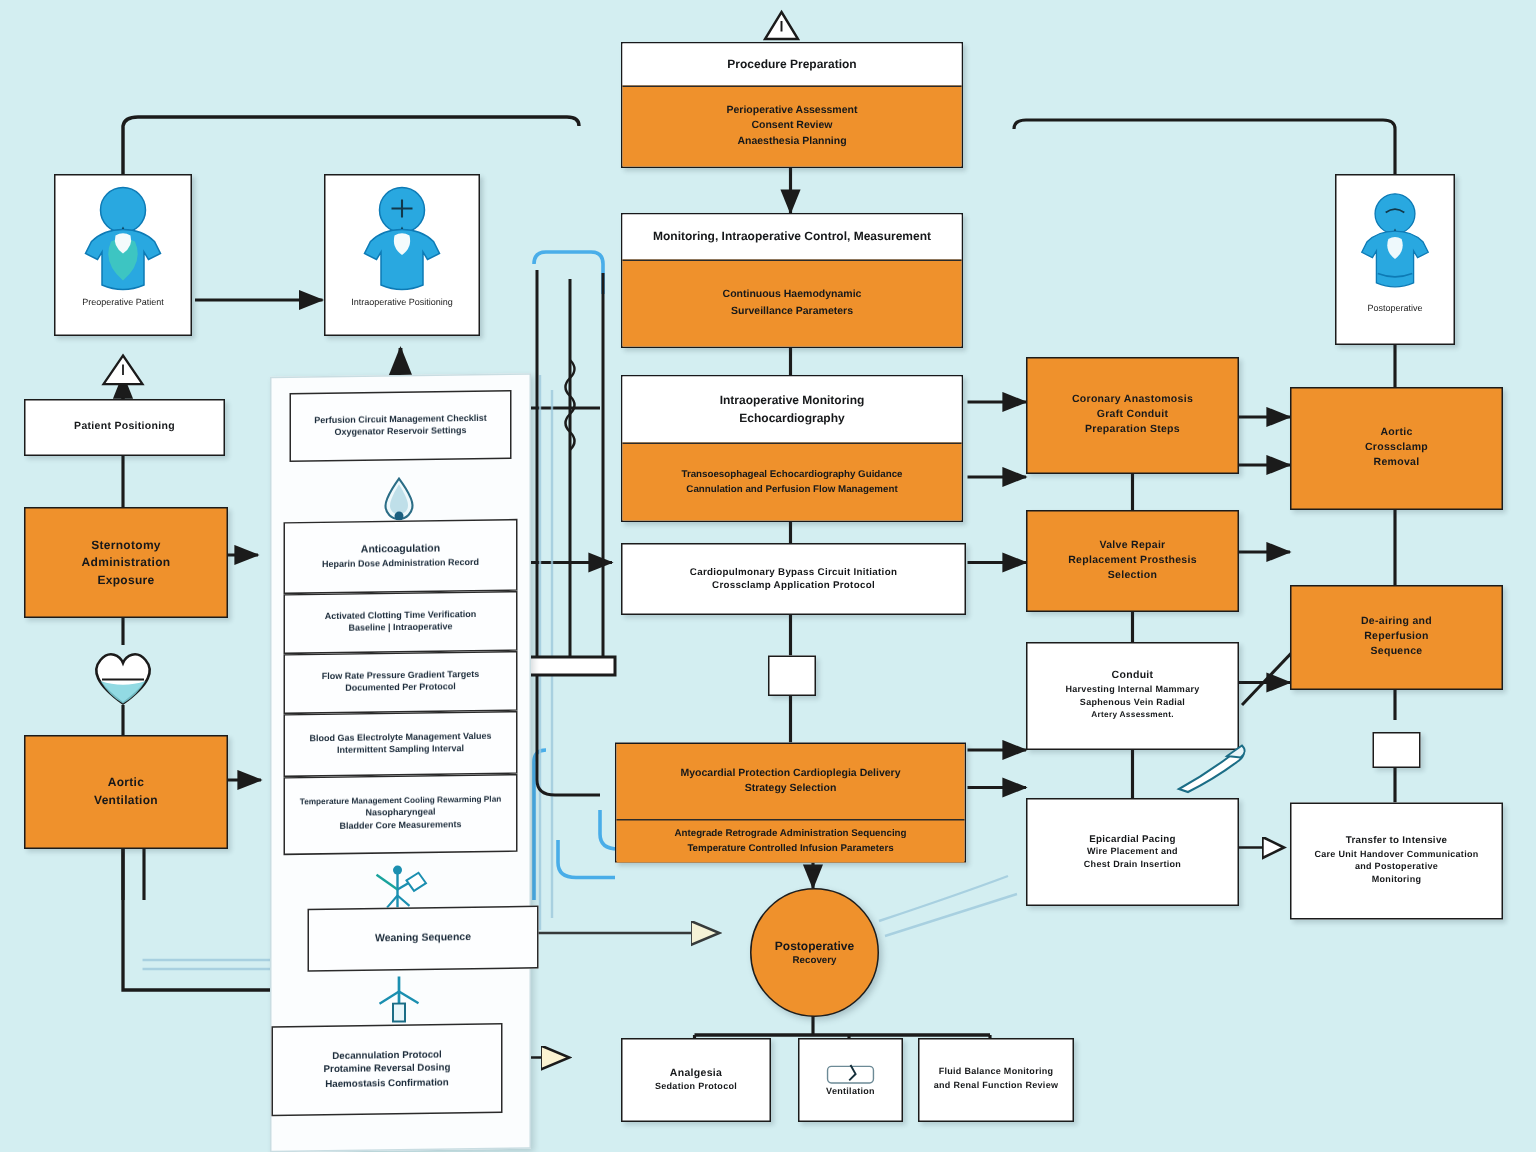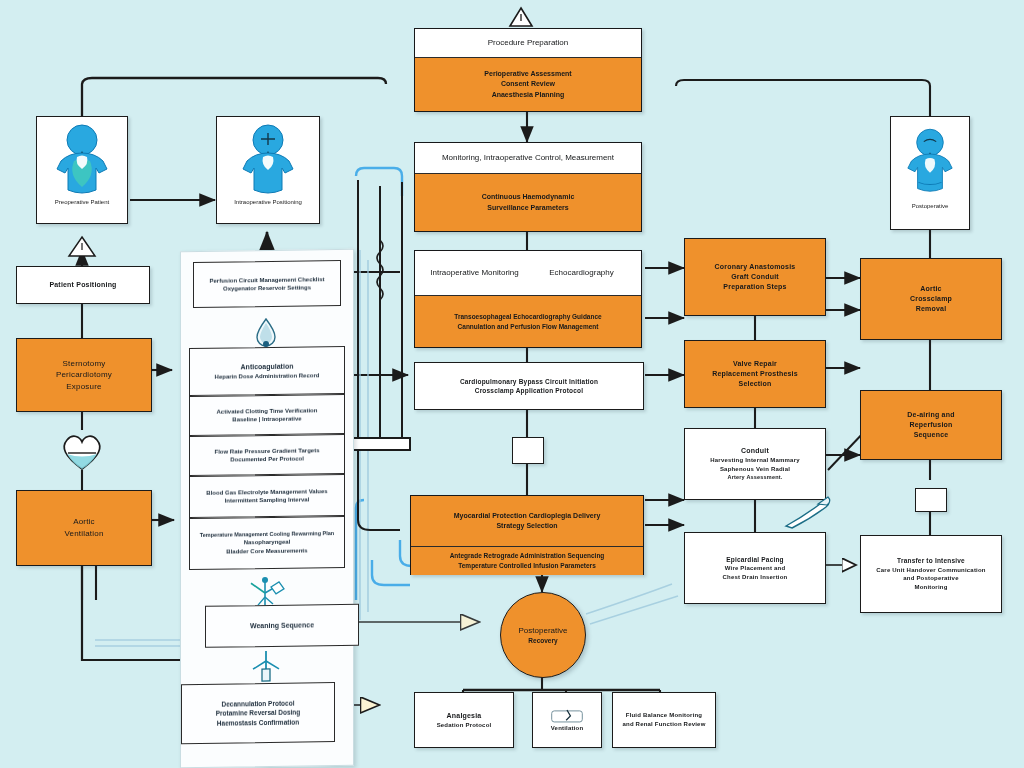--- a/index.html
+++ b/index.html
@@ -88,21 +88,21 @@
 
   
   #hub-circle{
     position:absolute;left:500px;top:592px;width:84px;height:84px;
     border-radius:50%;
     background:#ef912c;border:1.6px solid #1d1d1d;
     box-shadow:2px 2px 4px rgba(40,60,70,.25);
     display:flex;flex-direction:column;align-items:center;justify-content:center;text-align:center;
   }
   #hub-circle .ln{display:block;color:#17181a;line-height:1.4;white-space:nowrap;filter:blur(.45px);}
-  .t8{font-size:8px;font-weight:400;}
+  .t8{font-size:8px;font-weight:700;}
   .t7{font-size:7px;font-weight:700;}
   .t65{font-size:6.5px;font-weight:700;}
   .t6{font-size:6px;font-weight:600;}
   .t55{font-size:5.5px;font-weight:600;}
 </style>
 </head>
 <body style="background: rgb(211, 238, 241);">
 
 <div id="canvas">
 
@@ -236,21 +236,21 @@
     <div class="hdr" style="height:26px;">
       <span class="ln t8">Monitoring, Intraoperative Control, Measurement</span>
     </div>
     <div class="bdy">
       <span class="ln t7">Continuous Haemodynamic</span>
       <span class="ln t7">Surveillance Parameters</span>
     </div>
   </div>
 
   <div class="card" style="left:414px;top:250px;width:228px;height:98px;">
-    <div class="hdr" style="height:40px;flex-direction:row;">
+    <div class="hdr" style="height:40px;flex-direction:column;">
       <span class="ln t8">Intraoperative Monitoring</span>
       <span class="ln t8">Echocardiography</span>
     </div>
     <div class="bdy">
       <span class="ln t65">Transoesophageal Echocardiography Guidance</span>
       <span class="ln t65">Cannulation and Perfusion Flow Management</span>
     </div>
   </div>
 
   <div class="box" style="position:absolute;left:414px;top:362px;width:228px;height:38px;">
@@ -297,21 +297,21 @@
     <path d="M16,3 L29,22 L3,22 Z" fill="#ffffff" stroke="#1b1b1b" stroke-width="1.5"></path>
     <path d="M16,9 L16,16" stroke="#1b1b1b" stroke-width="1.2"></path>
   </svg>
 
   <div class="box" style="position:absolute;left:16px;top:266px;width:132px;height:28px;">
     <span class="ln t7">Patient Positioning</span>
   </div>
 
   <div class="box orange" style="position:absolute;left:16px;top:338px;width:134px;height:64px;">
     <span class="ln t8">Sternotomy</span>
-    <span class="ln t8">Pericardiotomy</span>
+    <span class="ln t8">Administration</span>
     <span class="ln t8">Exposure</span>
   </div>
 
   <svg class="node" style="left:58px;top:430px;width:48px;height:42px;">
     <path d="M24,39 C6,26 3,17 9,10 C15,3 22,7 24,12 C26,7 33,3 39,10 C45,17 42,26 24,39 Z" fill="#ffffff" stroke="#1b1b1b" stroke-width="1.7"></path>
     <path d="M9,24 q15,5 30,0 q-6,10 -15,15 q-9,-5 -15,-15 z" fill="#7fd4de" opacity=".85"></path>
     <path d="M10,23 L38,23" stroke="#1b1b1b" stroke-width="1.4"></path>
   </svg>
 
   <div class="box orange" style="position:absolute;left:16px;top:490px;width:134px;height:66px;">

